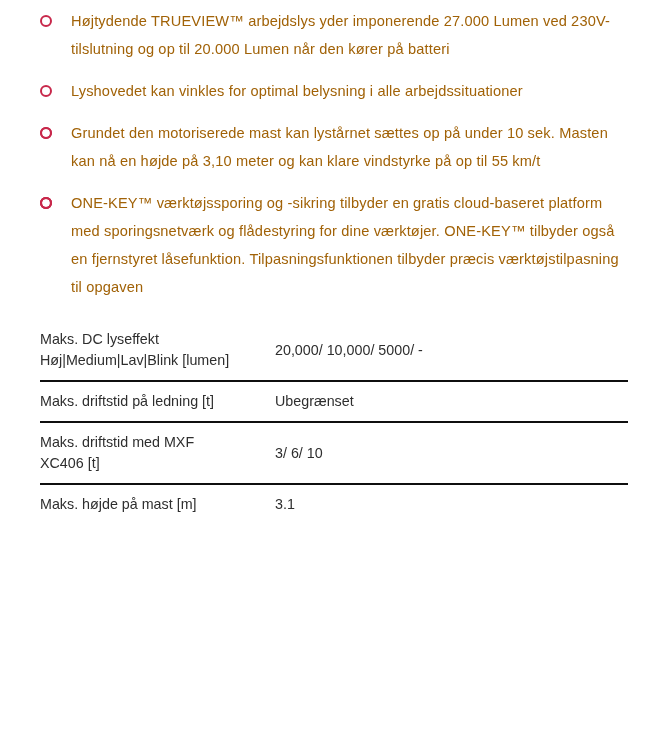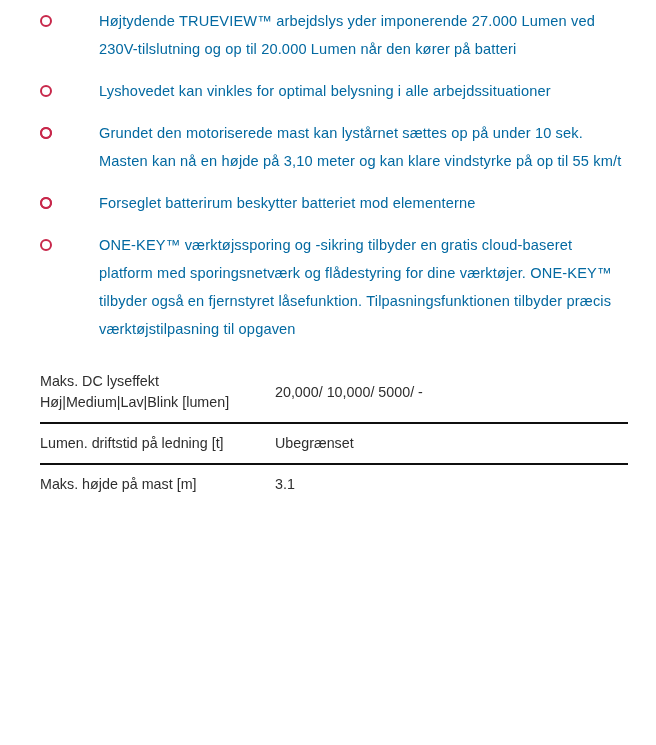--- a/index.html
+++ b/index.html
@@ -25,26 +25,26 @@
 
   
   .features {
     list-style: none;
     margin: 0;
     padding: 0;
     padding-top: 7px;
   }
   .feature-item {
     position: relative;
-    padding-left: 99px;
+    padding-left: 71px;
     padding-right: 26px;
     margin-bottom: 14px;
     font-size: 14.6px;
     line-height: 28px;
-    color: #0369a1;
+    color: #a16207;
     letter-spacing: 0.01em;
   }
   .feature-item:last-child {
     margin-bottom: 16px;
   }
   .bullet-icon {
     position: absolute;
     left: 40px;
     top: 8px;
     width: 12px;
@@ -119,21 +119,20 @@
       <span class="bullet-icon"></span>
       <span class="feature-text">Grundet den motoriserede mast kan lystårnet sættes op på under 10 sek. Masten kan nå en højde på 3,10 meter og kan klare vindstyrke på op til 55 km/t</span>
     </li>
 
     <li class="feature-item">
       <span class="bullet-icon"></span>
     </li>
 
     <li class="feature-item">
       <span class="bullet-icon"></span>
-      <span class="feature-text">Forseglet batterirum beskytter batteriet mod elementerne</span>
     </li>
 
     <li class="feature-item">
       <span class="bullet-icon"></span>
       <span class="feature-text">ONE-KEY™ værktøjssporing og -sikring tilbyder en gratis cloud-baseret platform med sporingsnetværk og flådestyring for dine værktøjer. ONE-KEY™ tilbyder også en fjernstyret låsefunktion. Tilpasningsfunktionen tilbyder præcis værktøjstilpasning til opgaven</span>
     </li>
 
   </ul>
 
   <div class="spec-table-wrap">
@@ -146,27 +145,36 @@
             <span>Maks. DC lyseffekt</span>
             <span class="label-line2">Høj|Medium|Lav|Blink [lumen]</span>
           </td>
           <td class="spec-value">
             <span>20,000/ 10,000/ 5000/ -</span>
           </td>
         </tr>
 
         <tr>
           <td class="spec-label">
-            <span>Lumen. driftstid på ledning [t]</span>
+            <span>Maks. driftstid på ledning [t]</span>
           </td>
           <td class="spec-value">
             <span>Ubegrænset</span>
           </td>
         </tr>
 
+        <tr class="row-tall">
+          <td class="spec-label">
+            <span>Maks. driftstid med MXF</span>
+            <span class="label-line2">XC406 [t]</span>
+          </td>
+          <td class="spec-value">
+            <span>3/ 6/ 10</span>
+          </td>
+        </tr>
 
         <tr>
           <td class="spec-label">
             <span>Maks. højde på mast [m]</span>
           </td>
           <td class="spec-value">
             <span>3.1</span>
           </td>
         </tr>
 

